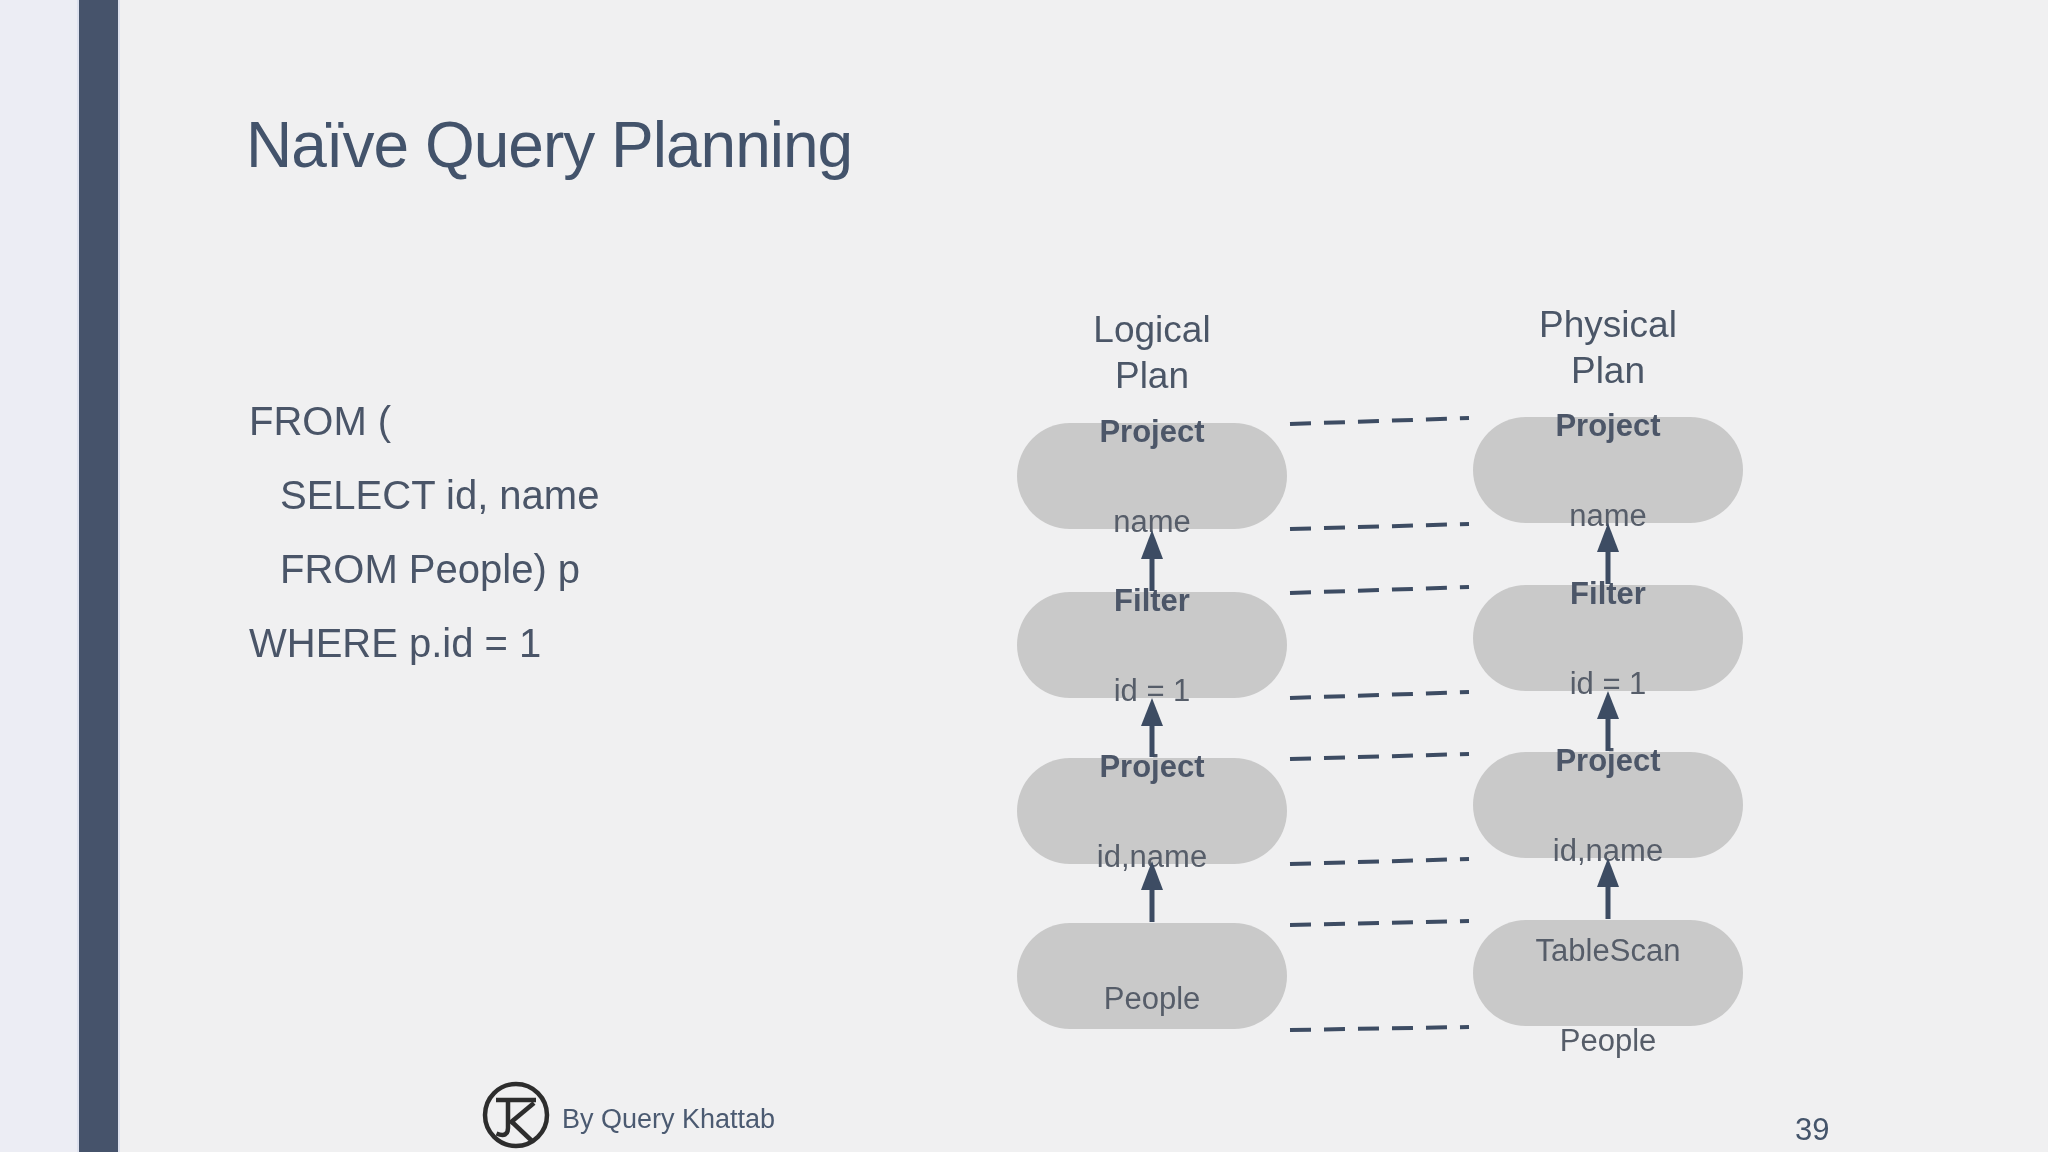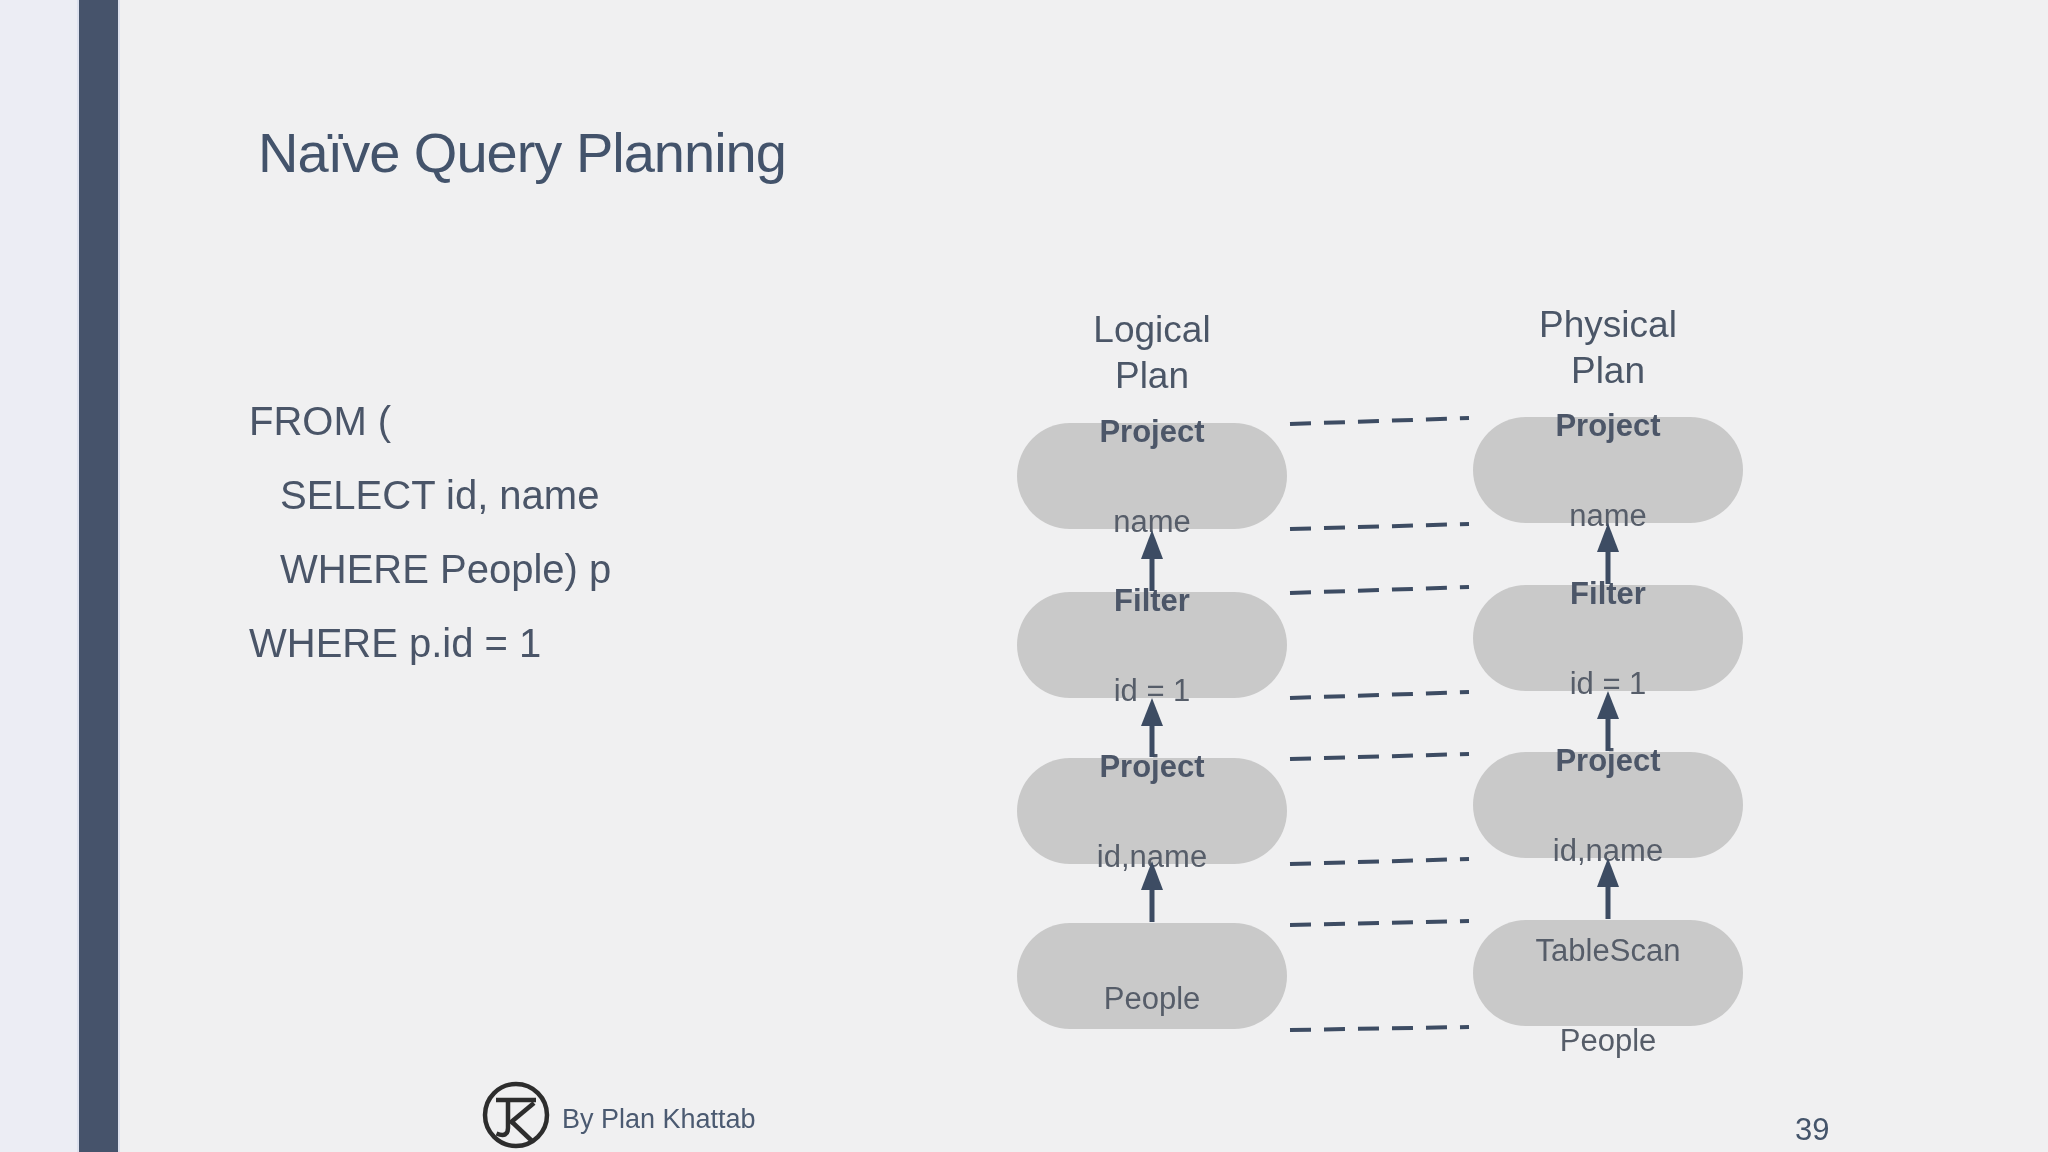--- a/index.html
+++ b/index.html
@@ -4,22 +4,22 @@
 <style>
   html,body{margin:0;padding:0;background:#dcdcdc;}
   .slide{
     position:relative;width:2048px;height:1152px;overflow:hidden;
     background:#f0f0f1;font-family:"Liberation Sans",sans-serif;
   }
   .left-strip{position:absolute;left:0;top:0;width:79px;height:1152px;background:#ecedf4;}
   .accent-bar{position:absolute;left:79px;top:0;width:39px;height:1152px;background:#46536b;
     box-shadow:-2px 0 0 #dde1ee,2px 0 0 #dde1ee;}
   .title{
-    position:absolute;left:246px;top:112px;margin:12px;
-    font-size:56px;font-weight:400;letter-spacing:-1px;line-height:1.05;color:#43536b;
+    position:absolute;left:246px;top:112px;margin:0;
+    font-size:64px;font-weight:400;letter-spacing:-1px;line-height:1.05;color:#43536b;
   }
   .sql{position:absolute;left:249px;top:384px;font-size:40px;color:#4a5568;}
   .sql-line{height:74px;line-height:74px;white-space:pre;}
   .sql-line.indent{padding-left:31px;}
   .col-header{
     position:absolute;width:320px;text-align:center;
     font-size:37px;line-height:46px;color:#4b5667;
   }
   .hdr-logical{left:992px;top:307px;}
   .hdr-physical{left:1448px;top:302px;}
@@ -42,21 +42,21 @@
 
 <div class="slide">
   <div class="left-strip"></div>
   <div class="accent-bar"></div>
 
   <h1 class="title">Naïve Query Planning</h1>
 
   <div class="sql">
     <div class="sql-line">FROM (</div>
     <div class="sql-line indent">SELECT id, name</div>
-    <div class="sql-line indent">WHERE People) p</div>
+    <div class="sql-line indent">FROM People) p</div>
     <div class="sql-line">WHERE p.id = 1</div>
   </div>
 
   <div class="col-header hdr-logical">
     <div>Logical</div>
     <div>Plan</div>
   </div>
   <div class="col-header hdr-physical">
     <div>Physical</div>
     <div>Plan</div>
@@ -124,15 +124,15 @@
 
   <svg class="logo" width="70" height="70" viewBox="0 0 70 70">
     <circle cx="35" cy="35" r="31" fill="none" stroke="#2d2d2d" stroke-width="4.5"></circle>
     <g fill="none" stroke="#2d2d2d" stroke-width="4.5">
       <path d="M15 20 H55"></path>
       <path d="M27 20 V48 Q27 58 15.5 53.5"></path>
       <path d="M53 23 L29 43"></path>
       <path d="M30.5 41.5 L51 61"></path>
     </g>
   </svg>
-  <div class="byline">By Plan Khattab</div>
+  <div class="byline">By Query Khattab</div>
   <div class="pagenum">39</div>
 </div>
 
 </body></html>

